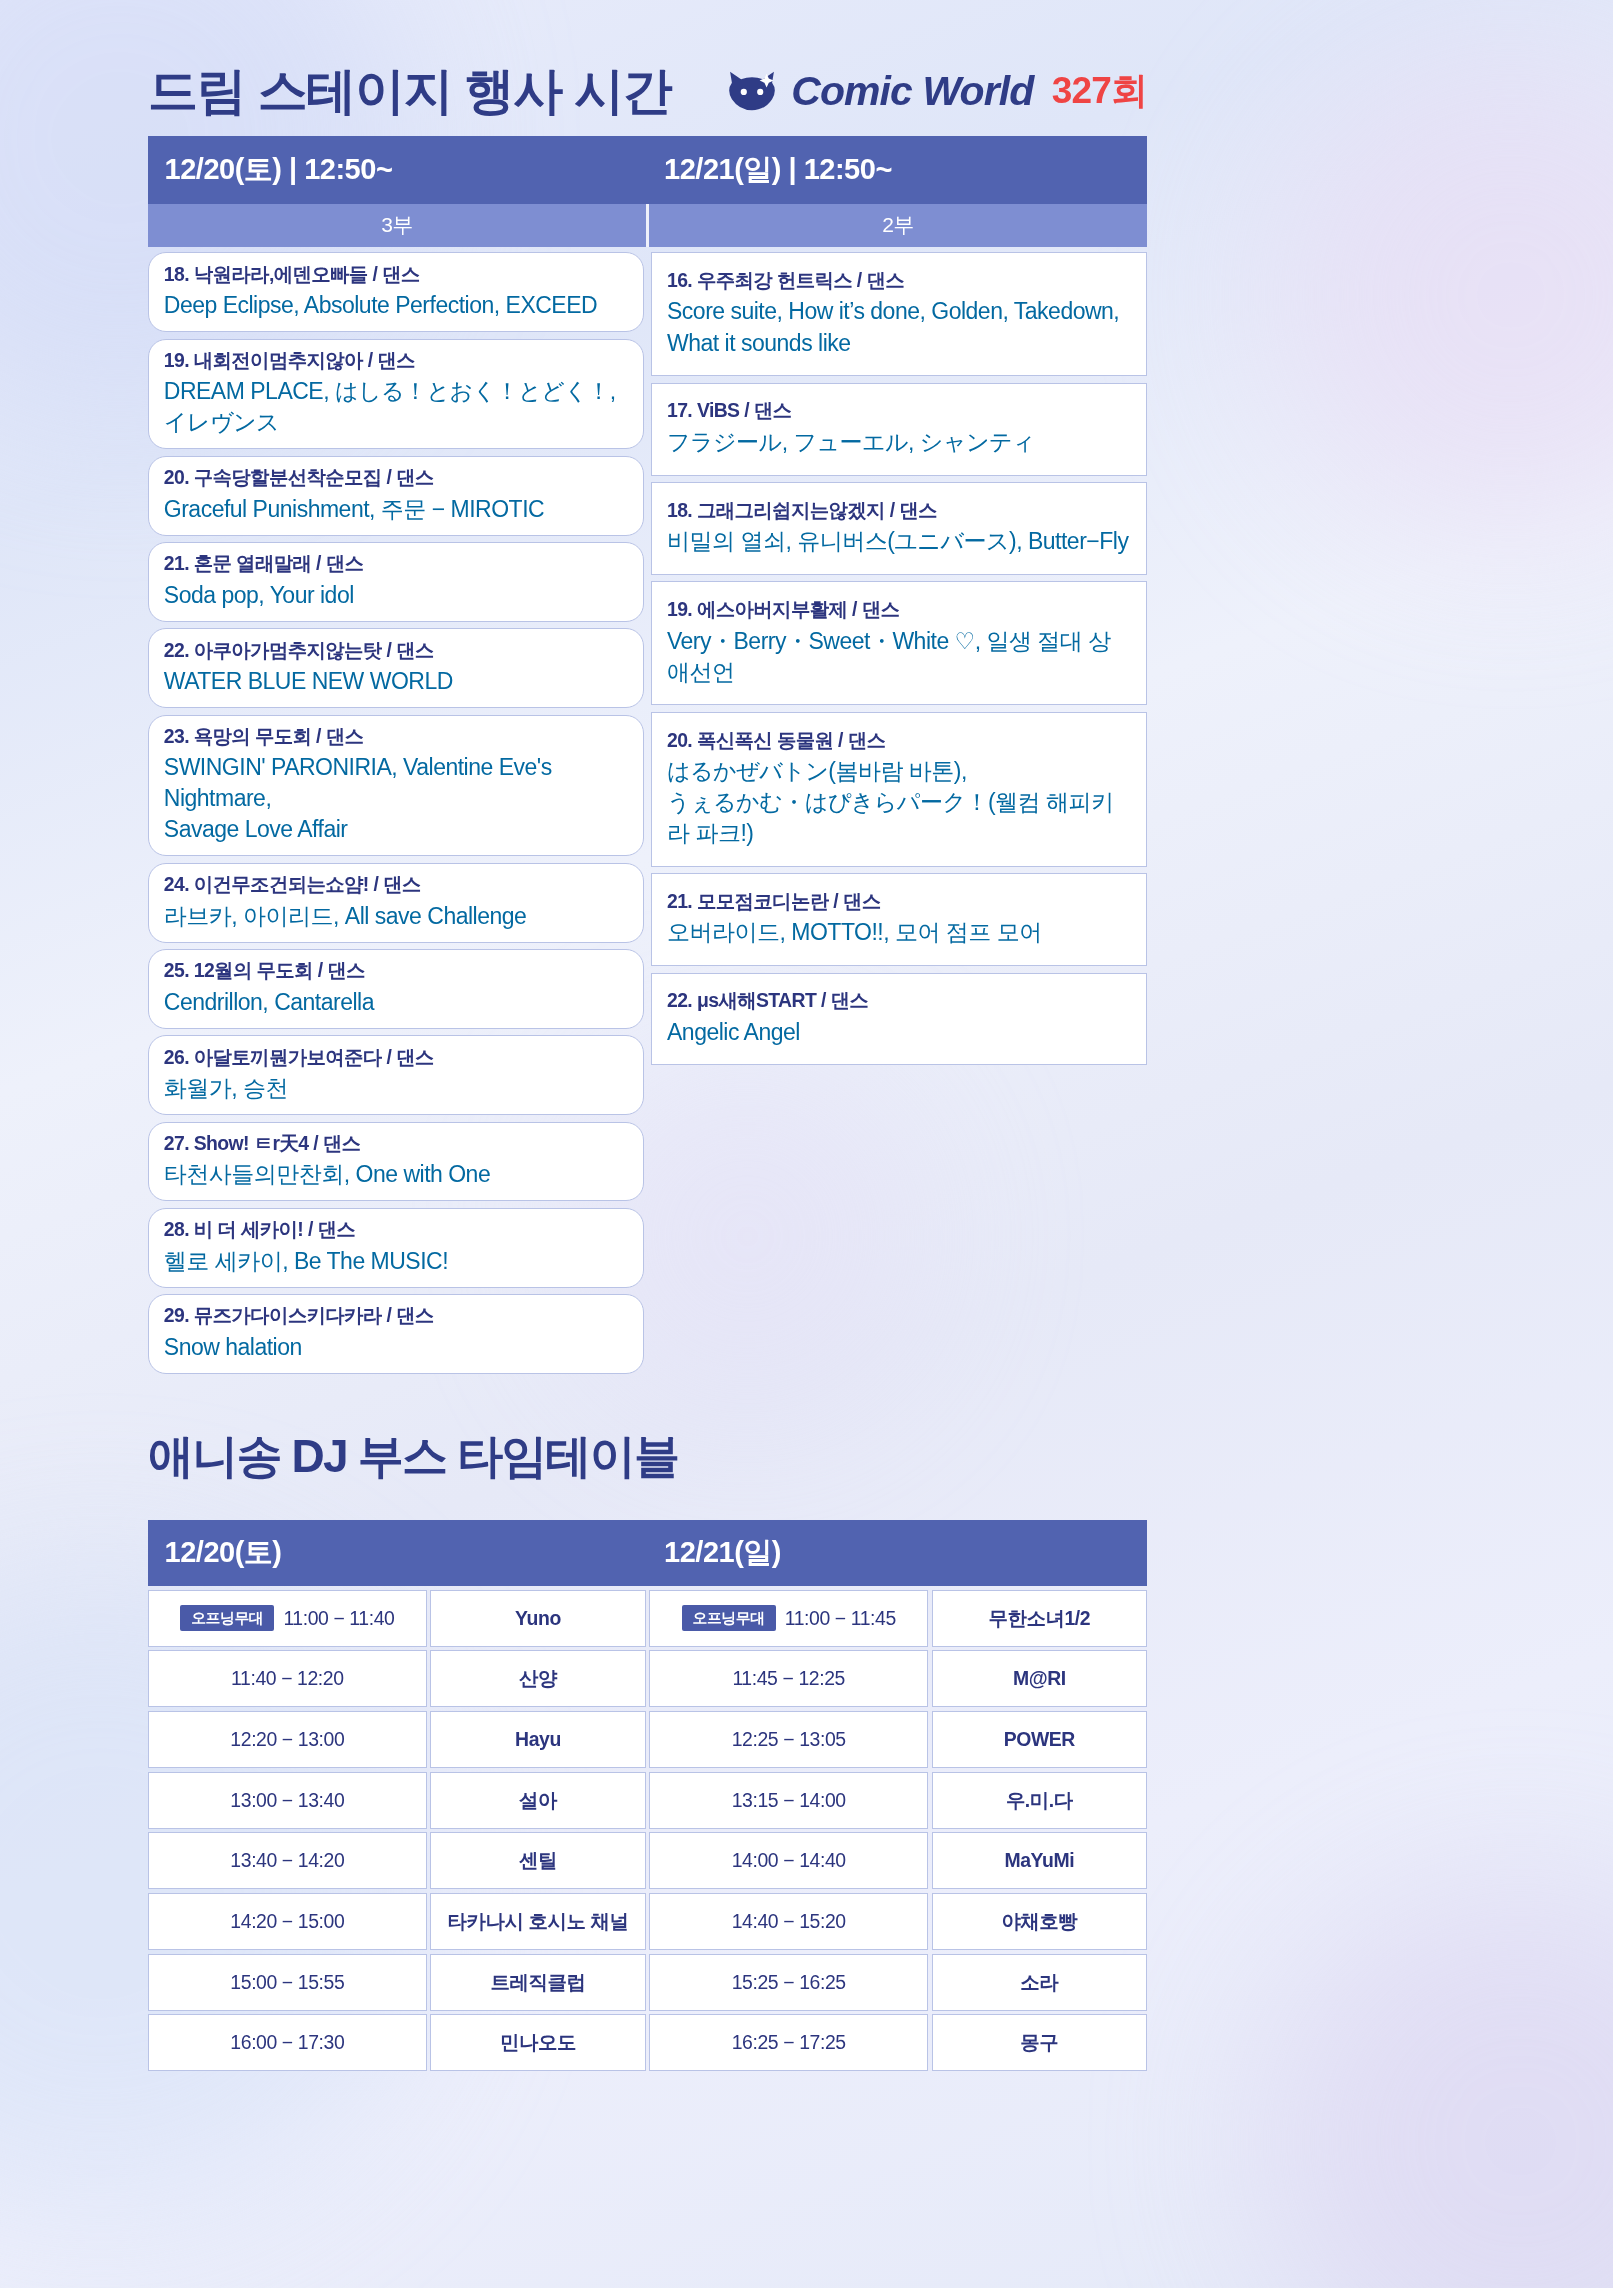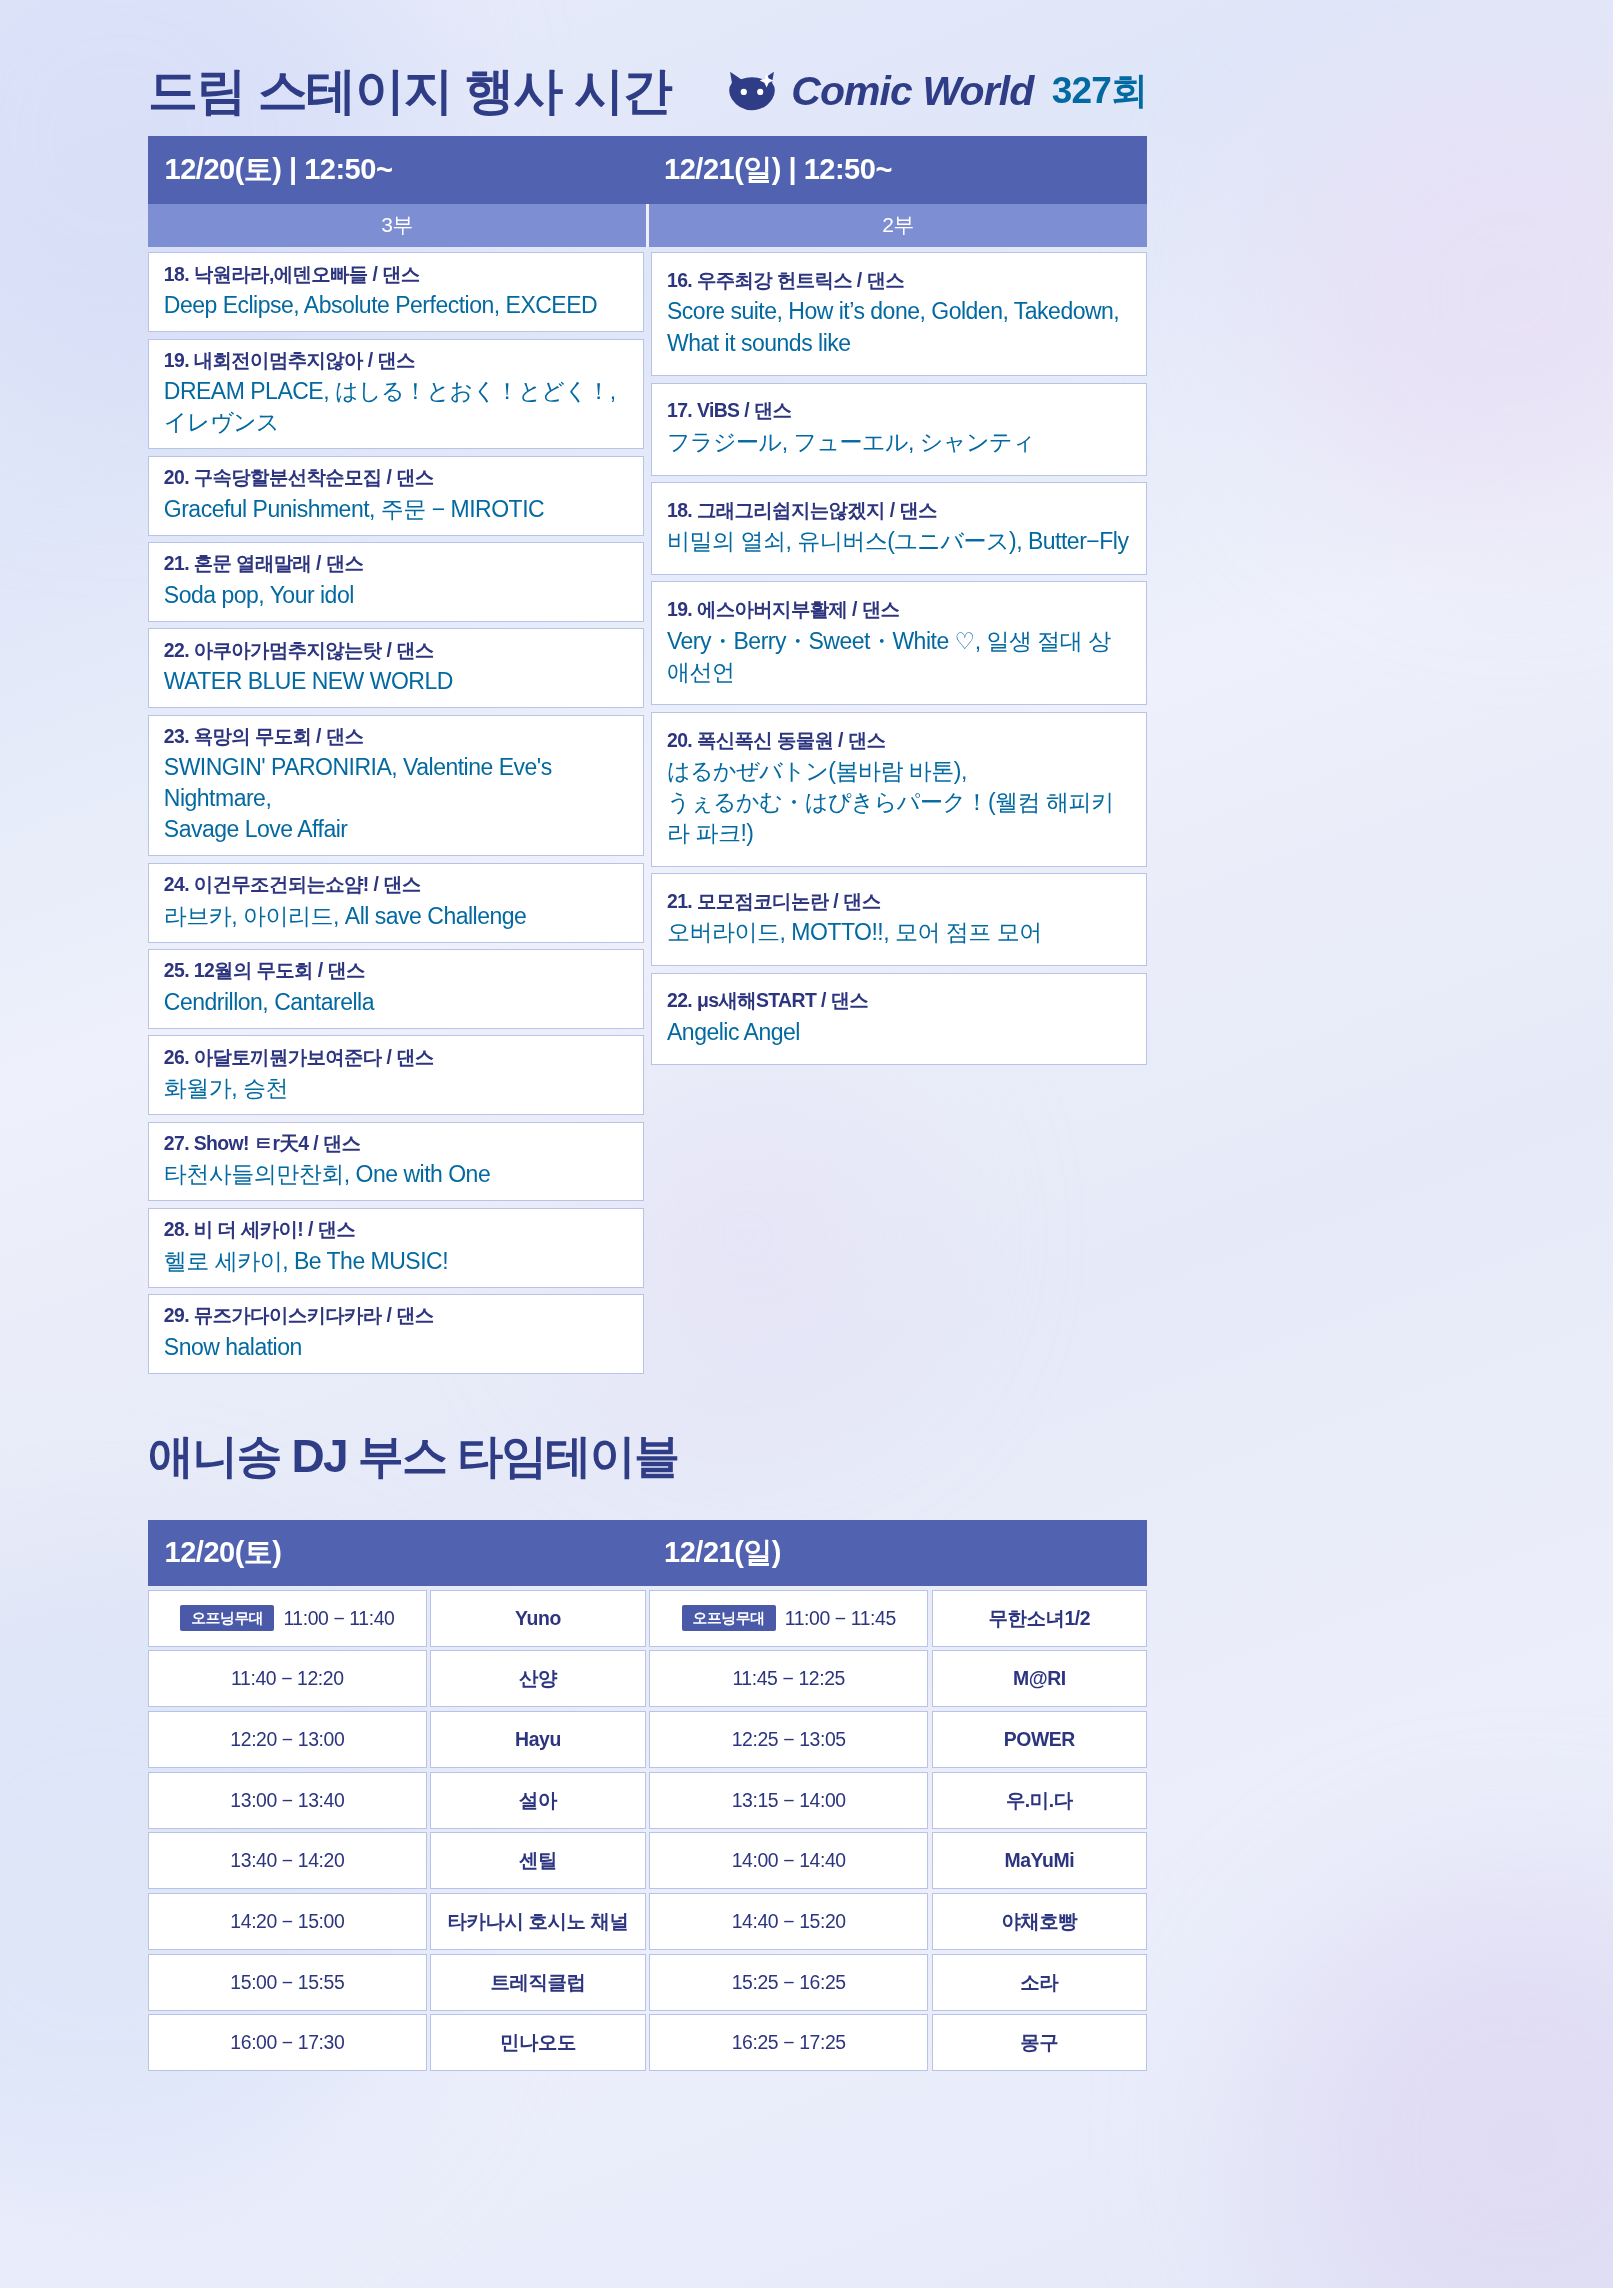--- a/index.html
+++ b/index.html
@@ -65,21 +65,21 @@
   .brand-text {
     font-size: 41px;
     font-weight: bold;
     font-style: italic;
     color: #2f3c86;
     letter-spacing: -0.9px;
   }
   .brand-ed {
     font-size: 37px;
     font-weight: bold;
-    color: #0369a1;
+    color: #ef4444;
     letter-spacing: -0.9px;
     margin-left: 5.5px;
   }
 
   
   .day-header {
     display: flex;
     background: #5163b0;
     color: #ffffff;
   }
@@ -130,21 +130,21 @@
     letter-spacing: -0.6px;
     line-height: 1.32;
   }
   .entry .e-songs {
     font-size: 23px;
     color: #0369a1;
     letter-spacing: -0.5px;
     line-height: 1.35;
     margin-top: 2.8px;
   }
-  .col-left .entry { min-height: 0; }
+  .col-left .entry { min-height: 0; border-radius: 18px; }
   .col-right .entry { padding-top: 14.8px; padding-bottom: 16.6px; }
 
   
   .dj-title {
     font-size: 46px;
     font-weight: bold;
     color: #2f3c86;
     letter-spacing: -1.8px;
     margin-top: 52px;
     margin-bottom: 32px;

